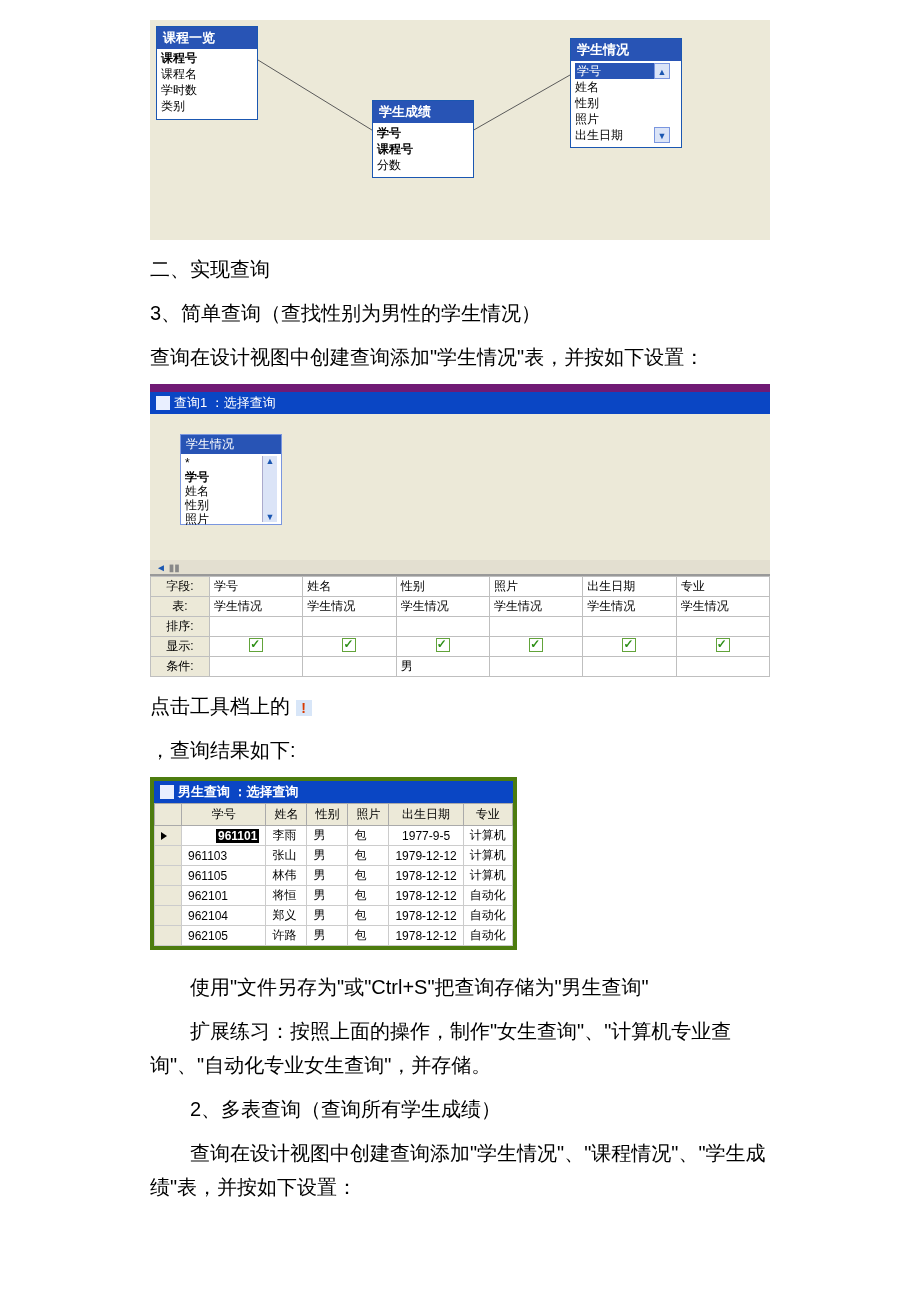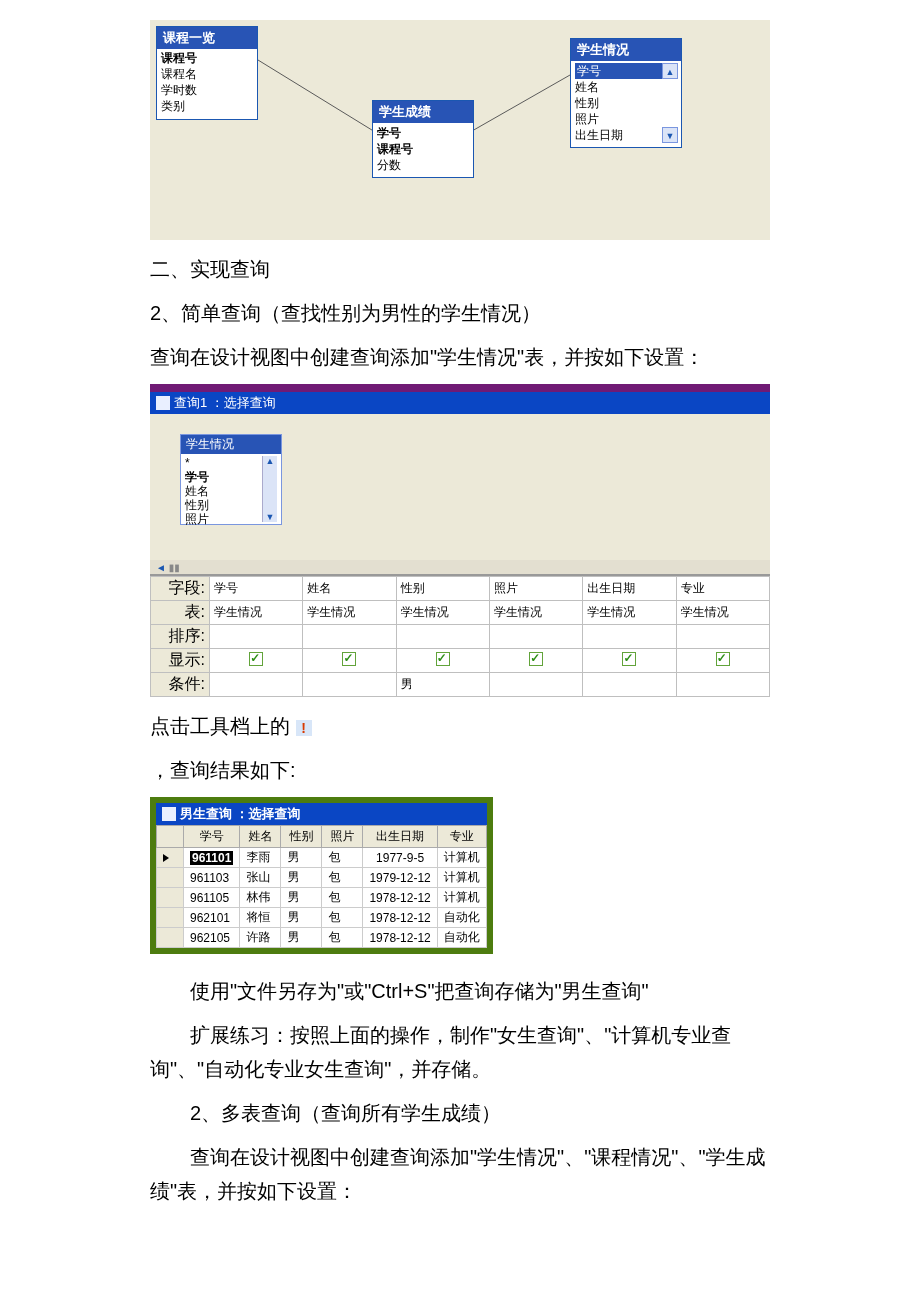--- a/index.html
+++ b/index.html
@@ -31,21 +31,21 @@
     box-shadow: 0 0 0 1px #fff inset;
   }
   .table-box .tb-title {
     background: #2854b5;
     color: #fff;
     font-size: 13px;
     padding: 2px 6px;
     font-weight: bold;
   }
   .table-box .tb-body {
-    padding: 2px 4px 4px 4px;
+    padding: 2px 12px 4px 4px;
     position: relative;
   }
   .table-box .tb-body div {
     line-height: 16px;
   }
   .tb-bold { font-weight: bold; }
   .sb-up, .sb-down {
     border: 1px solid #7a96df;
     background: #dbe4f7;
     width: 14px;
@@ -158,40 +158,40 @@
   }
   .qgrid td, .qgrid th {
     border: 1px solid #bfbfbf;
     padding: 1px 4px;
     height: 16px;
     text-align: left;
     background: #fff;
   }
   .qgrid td.rowhdr {
     background: #ece9d8;
-    text-align: right;
+    text-align: center;
     width: 50px;
-    font-size: 16px;
+    font-size: 12px;
   }
   .qgrid .chk {
     text-align: center;
   }
   .qgrid .chk .cb {
     display:inline-block; width:12px; height:12px; border:1px solid #62a33a;
     background:#fff; position:relative;
   }
   .qgrid .chk .cb.checked::after {
     content:"✓"; color:#2d8f16; position:absolute; left:0; top:-2px; font-size:12px; font-weight:bold;
   }
   
   .result-win {
     display:inline-block;
     font-size:12px;
     margin-bottom:10px;
-    border: 6px solid #4d7c0f;
+    border: 4px solid #4d7c0f;
   }
   .result-win .q-titlebar { font-weight: bold; }
   .result-win table {
     border-collapse: collapse;
   }
   .result-win th {
     background: #ece9d8;
     border: 1px solid #aaa;
     padding: 2px 8px;
     font-weight: normal;
@@ -206,21 +206,21 @@
     width:14px;
   }
   .result-win td.sel {
     
   }
   .rowptr {
     display:inline-block;
     width:0;height:0;border-top:4px solid transparent;border-bottom:4px solid transparent;border-left:6px solid #000;
   }
   .cell-bold-inv {
-    background:#000; color:#fff; font-weight:bold; padding:0 2px;
+    background:#000; color:#fff; font-weight:bold; padding:0 2px;margin-left:28px;
   }
 </style>
 </head>
 <body>
 
 <div class="page">
 
   
   <div class="diagram-area">
     <svg class="rel-line" style="left:0;top:0;width:100%;height:100%;position:absolute;">
@@ -259,21 +259,21 @@
         </div>
         <div style="width:15px;display:flex;flex-direction:column;justify-content:space-between;">
           <div class="sb-up">▲</div>
           <div class="sb-down">▼</div>
         </div>
       </div>
     </div>
   </div>
 
   <p class="text">二、实现查询</p>
-  <p class="text">2、简单查询（查找性别为男性的学生情况）</p>
+  <p class="text">3、简单查询（查找性别为男性的学生情况）</p>
   <p class="text">查询在设计视图中创建查询添加"学生情况"表，并按如下设置：</p>
 
   
   <div class="query-win">
     <div class="q-titlebar">
       <span class="win-icon"></span>
       <span>查询1 ：选择查询</span>
     </div>
     <div class="q-upper">
       <div class="upper-tablebox">
@@ -403,20 +403,29 @@
             <td class="side"></td>
             <td>962101</td>
             <td>将恒</td>
             <td>男</td>
             <td>包</td>
             <td style="text-align:right;">1978-12-12</td>
             <td>自动化</td>
           </tr>
       <tr>
             <td class="side"></td>
+            <td>962104</td>
+            <td>郑义</td>
+            <td>男</td>
+            <td>包</td>
+            <td style="text-align:right;">1978-12-12</td>
+            <td>自动化</td>
+          </tr>
+      <tr>
+            <td class="side"></td>
             <td>962105</td>
             <td>许路</td>
             <td>男</td>
             <td>包</td>
             <td style="text-align:right;">1978-12-12</td>
             <td>自动化</td>
           </tr>
     </tbody>
       </table>
   </div>

